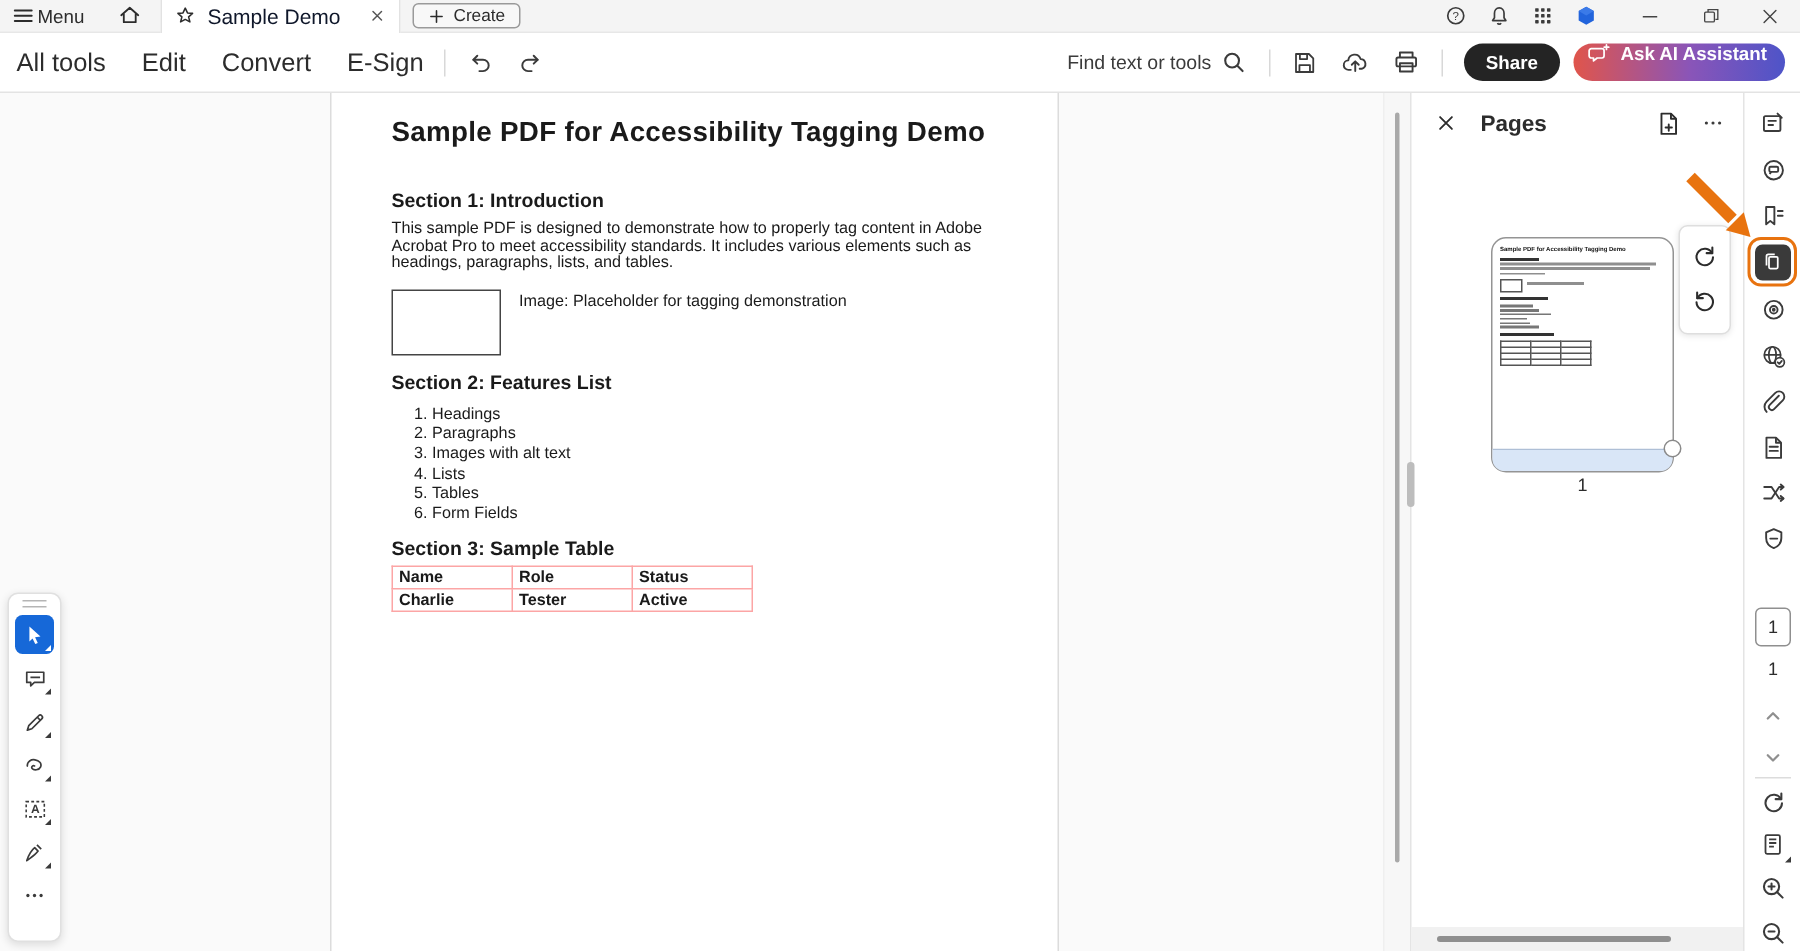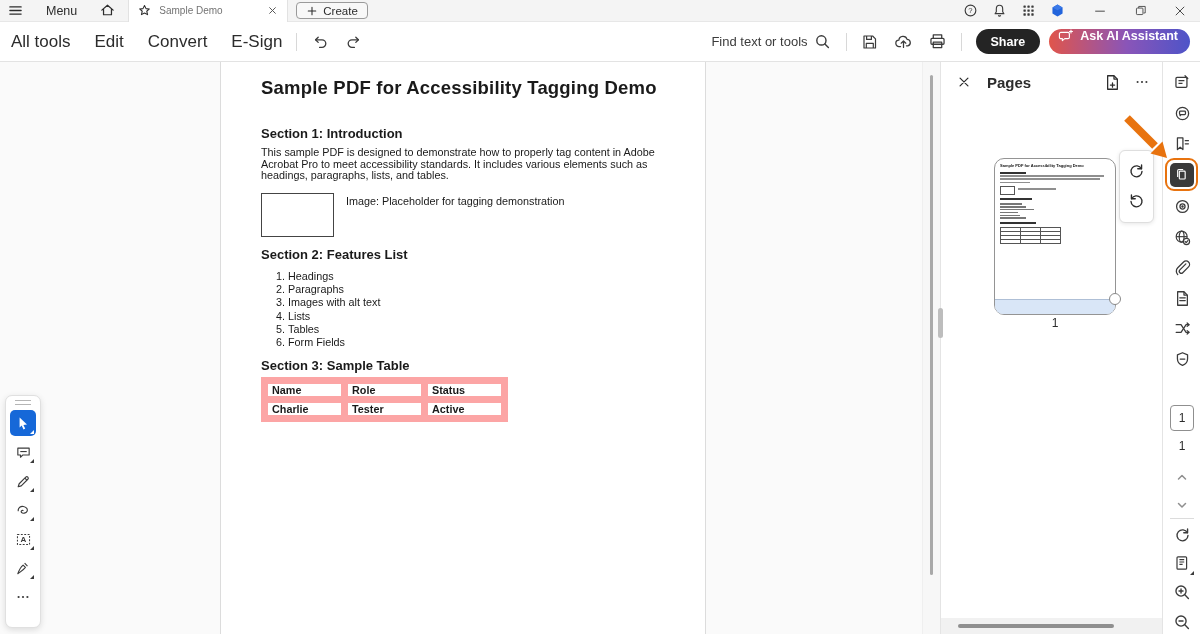--- a/index.html
+++ b/index.html
@@ -3,24 +3,24 @@
 <meta charset="utf-8">
 <style>
   * { margin:0; padding:0; box-sizing:border-box; }
   html,body { width:1200px; height:634px; font-family:"Liberation Sans", sans-serif; background:#fff; overflow:hidden; }
   #app { position:relative; width:1200px; height:634px; background:#fff; color:#2c2c2c; }
   svg { display:block; }
 
   
   .titlebar { position:absolute; left:0; top:0; width:1200px; height:22px; background:#f4f4f4; border-bottom:1px solid #e7e7e7; display:flex; align-items:center; }
   .tb-left { display:flex; align-items:center; height:100%; }
-  .menu-btn { display:flex; align-items:center; gap:23px; padding:0 10px 0 8px; height:100%; font-size:12.5px; color:#2c2c2c; cursor:default; }
+  .menu-btn { display:flex; align-items:center; gap:2px; padding:0 10px 0 8px; height:100%; font-size:12.5px; color:#2c2c2c; cursor:default; }
   .home-btn { display:flex; align-items:center; padding:0 12px; height:100%; }
   .doc-tab { display:flex; align-items:center; height:22px; background:#fff; border-left:1px solid #e2e2e2; border-right:1px solid #e2e2e2; padding:0 8px 0 8px; width:160px; }
-  .doc-tab .tab-title { font-size:10px; color:#737373; margin-left:7px; flex:1; white-space:nowrap; overflow:hidden; }
+  .doc-tab .tab-title { font-size:14px; color:#0f172a; margin-left:7px; flex:1; white-space:nowrap; overflow:hidden; }
   .create-btn { display:flex; align-items:center; gap:5px; margin-left:8px; height:17px; padding:0 9px; border:1px solid #9a9a9a; border-radius:4px; background:#f8f8f8; font-size:11.5px; color:#2c2c2c; }
   .tb-right { margin-left:auto; display:flex; align-items:center; gap:13px; padding-right:12px; }
   .tb-icon { width:16px; height:16px; display:flex; align-items:center; justify-content:center; }
   .win-controls { display:flex; align-items:center; gap:24px; margin-left:14px; }
 
   
   .toolbar { position:absolute; left:0; top:22px; width:1200px; height:40px; background:#fff; border-bottom:1px solid #e3e3e3; display:flex; align-items:center; }
   .nav-items { display:flex; align-items:center; gap:24px; padding-left:11px; font-size:17px; color:#2c2c2c; }
   .nav-item { cursor:default; white-space:nowrap; }
   .vdiv { width:1px; height:18px; background:#d8d8d8; margin:0 14px; }
@@ -40,21 +40,21 @@
   .sec1-head { margin-top:27px; }
   .doc-body { margin-top:6px; width:414px; font-size:10.8px; line-height:11.6px; }
   .img-row { margin-top:11px; display:flex; align-items:flex-start; }
   .img-box { width:73px; height:44px; border:1px solid #444; }
   .img-caption { margin-left:12px; margin-top:2px; font-size:10.8px; }
   .sec2-head { margin-top:10px; }
   .feature-list { margin-top:8px; padding-left:27px; font-size:10.8px; }
   .feature-list li { margin-bottom:1.3px; }
   .sec3-head { margin-top:10px; }
   .sample-table { margin-top:4px; border-collapse:collapse; }
-  .sample-table td { border:7px solid #fca5a5; width:80px; height:15px; padding:0 4px; font-size:10.8px; font-weight:700; }
+  .sample-table td { border:1px solid #fca5a5; width:80px; height:15px; padding:0 4px; font-size:10.8px; font-weight:700; }
 
   
   .vscroll { position:absolute; left:922px; top:62px; width:18px; height:572px; background:#f7f7f7; border-left:1px solid #efefef; }
   .vscroll-thumb { position:absolute; left:7px; top:13px; width:3px; height:500px; background:#a9a9a9; border-radius:2px; }
 
   
   .quick-tools { position:absolute; left:5px; top:395px; width:36px; height:233px; background:#fff; border:1px solid #e0e0e0; border-radius:7px; box-shadow:0 2px 6px rgba(0,0,0,.12); display:flex; flex-direction:column; align-items:center; padding:4px 0 3px; gap:3px; z-index:5; }
   .qt-handle { width:16px; height:5px; border-top:1px solid #b5b5b5; border-bottom:1px solid #b5b5b5; margin-bottom:2px; }
   .qt-btn { position:relative; width:26px; height:26px; border-radius:5px; display:flex; align-items:center; justify-content:center; }
   .qt-btn.active { background:#1668D8; }

